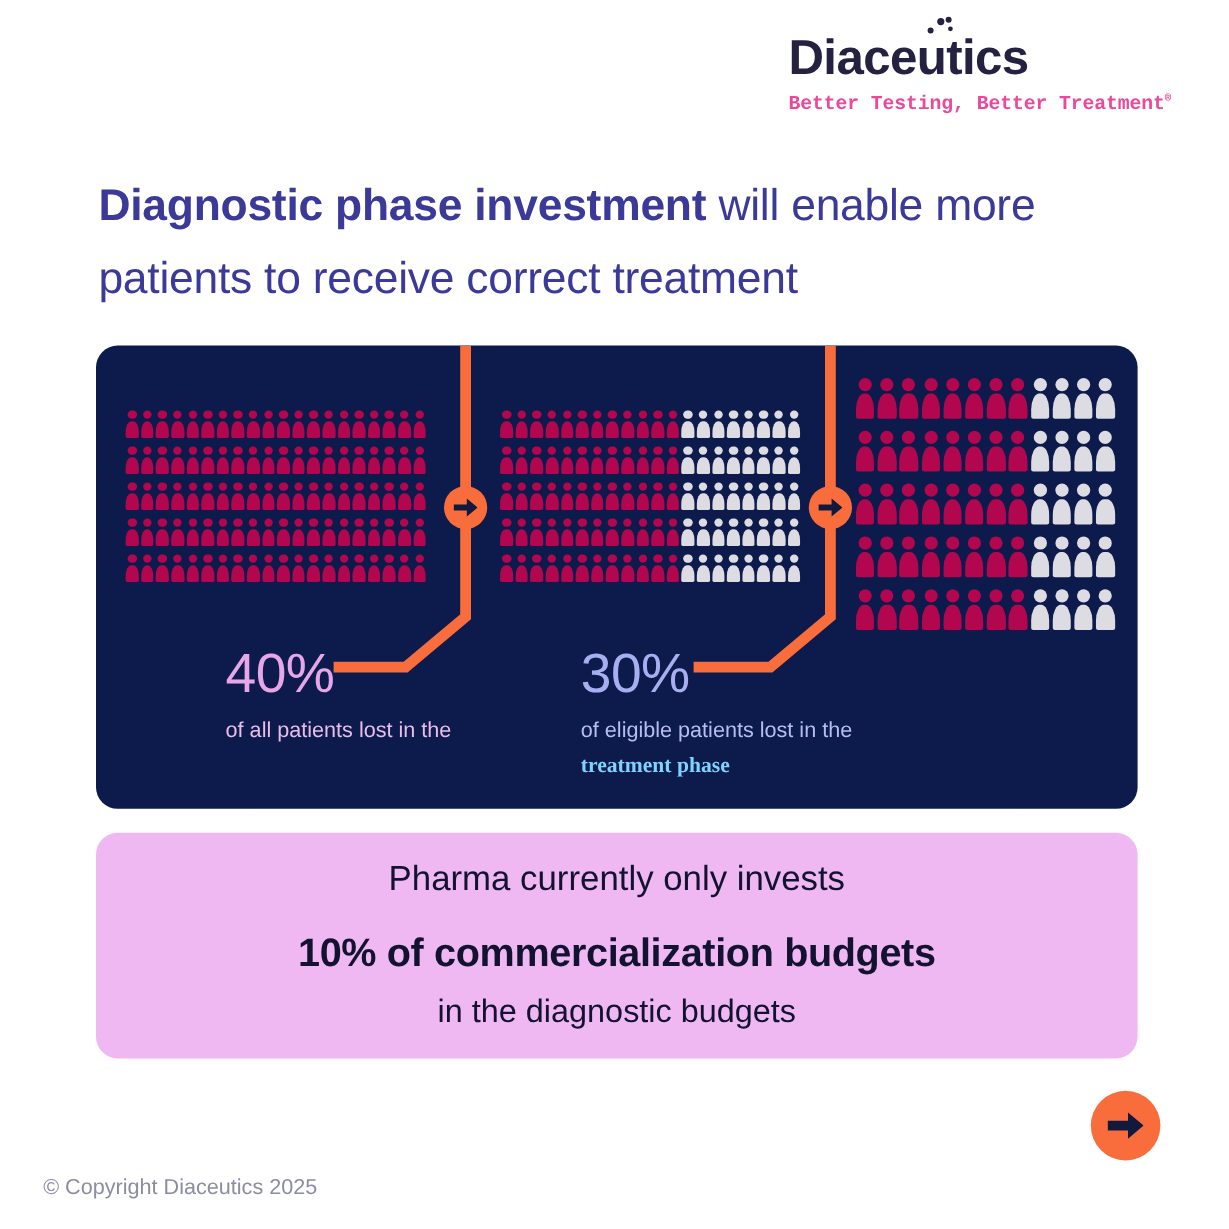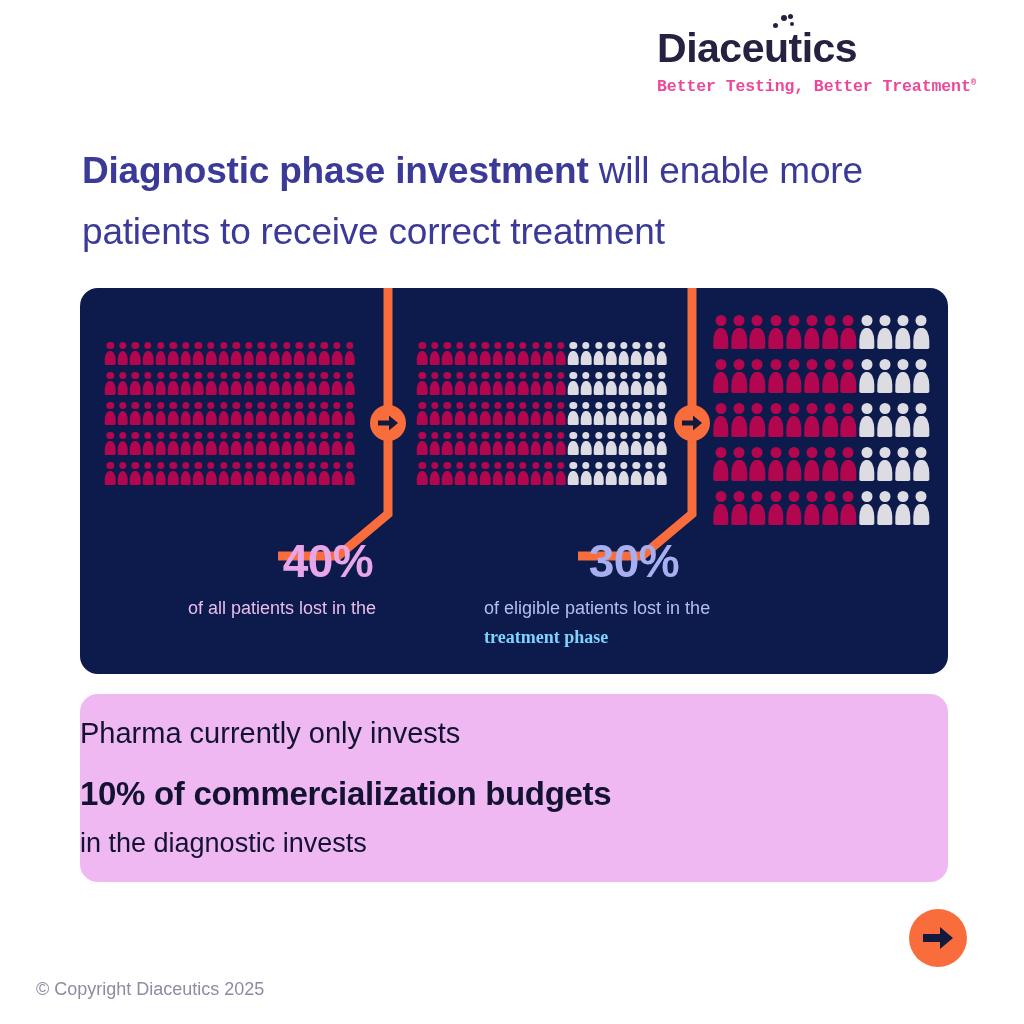--- a/index.html
+++ b/index.html
@@ -171,24 +171,23 @@
 
   
   .stat {
     position: absolute;
     color: #ffffff;
   }
   .stat.s1 { left: 108px; top: 249px; width: 280px; }
   .stat.s2 { left: 404px; top: 249px; width: 300px; }
   .stat .big {
     font-size: 46px;
-    font-weight: bold;
+    font-weight: normal;
     line-height: 1.05;
     letter-spacing: -0.5px;
-    text-align: center;
   }
   .stat.s1 .big { color: #e6a6e8; }
   .stat.s2 .big { color: #a7aff0; }
   .stat .line1 {
     margin-top: 12px;
     font-size: 18px;
     line-height: 1.3;
   }
   .stat.s1 .line1 { color: #e8bdea; }
   .stat.s2 .line1 { color: #b6bdf2; }
@@ -205,21 +204,21 @@
   .callout {
     position: absolute;
     left: 80px;
     top: 694px;
     width: 868px;
     height: 188px;
     background: #efb8f2;
     border-radius: 18px;
     display: flex;
     flex-direction: column;
-    align-items: flex-start;
+    align-items: center;
     justify-content: center;
     color: #131331;
   }
   .callout .c1 {
     font-size: 29px;
     line-height: 1.25;
   }
   .callout .c2 {
     font-size: 33px;
     font-weight: bold;
@@ -1353,21 +1352,21 @@
   <div class="stat s2">
     <div class="big">30%</div>
     <div class="line1">of eligible patients lost in the</div>
     <div class="line2">treatment phase</div>
   </div>
 </div>
 
 <div class="callout">
   <div class="c1">Pharma currently only invests</div>
   <div class="c2">10% of commercialization budgets</div>
-  <div class="c3">in the diagnostic invests</div>
+  <div class="c3">in the diagnostic budgets</div>
 </div>
 
 <div class="copyright">© Copyright Diaceutics 2025</div>
 
 <div class="next-button">
   <svg width="30" height="24" viewBox="0 0 30 24">
     <path d="M0 8 H17 V1 L30 12 L17 23 V16 H0 Z" fill="#111a3d"></path>
   </svg>
 </div>
 

